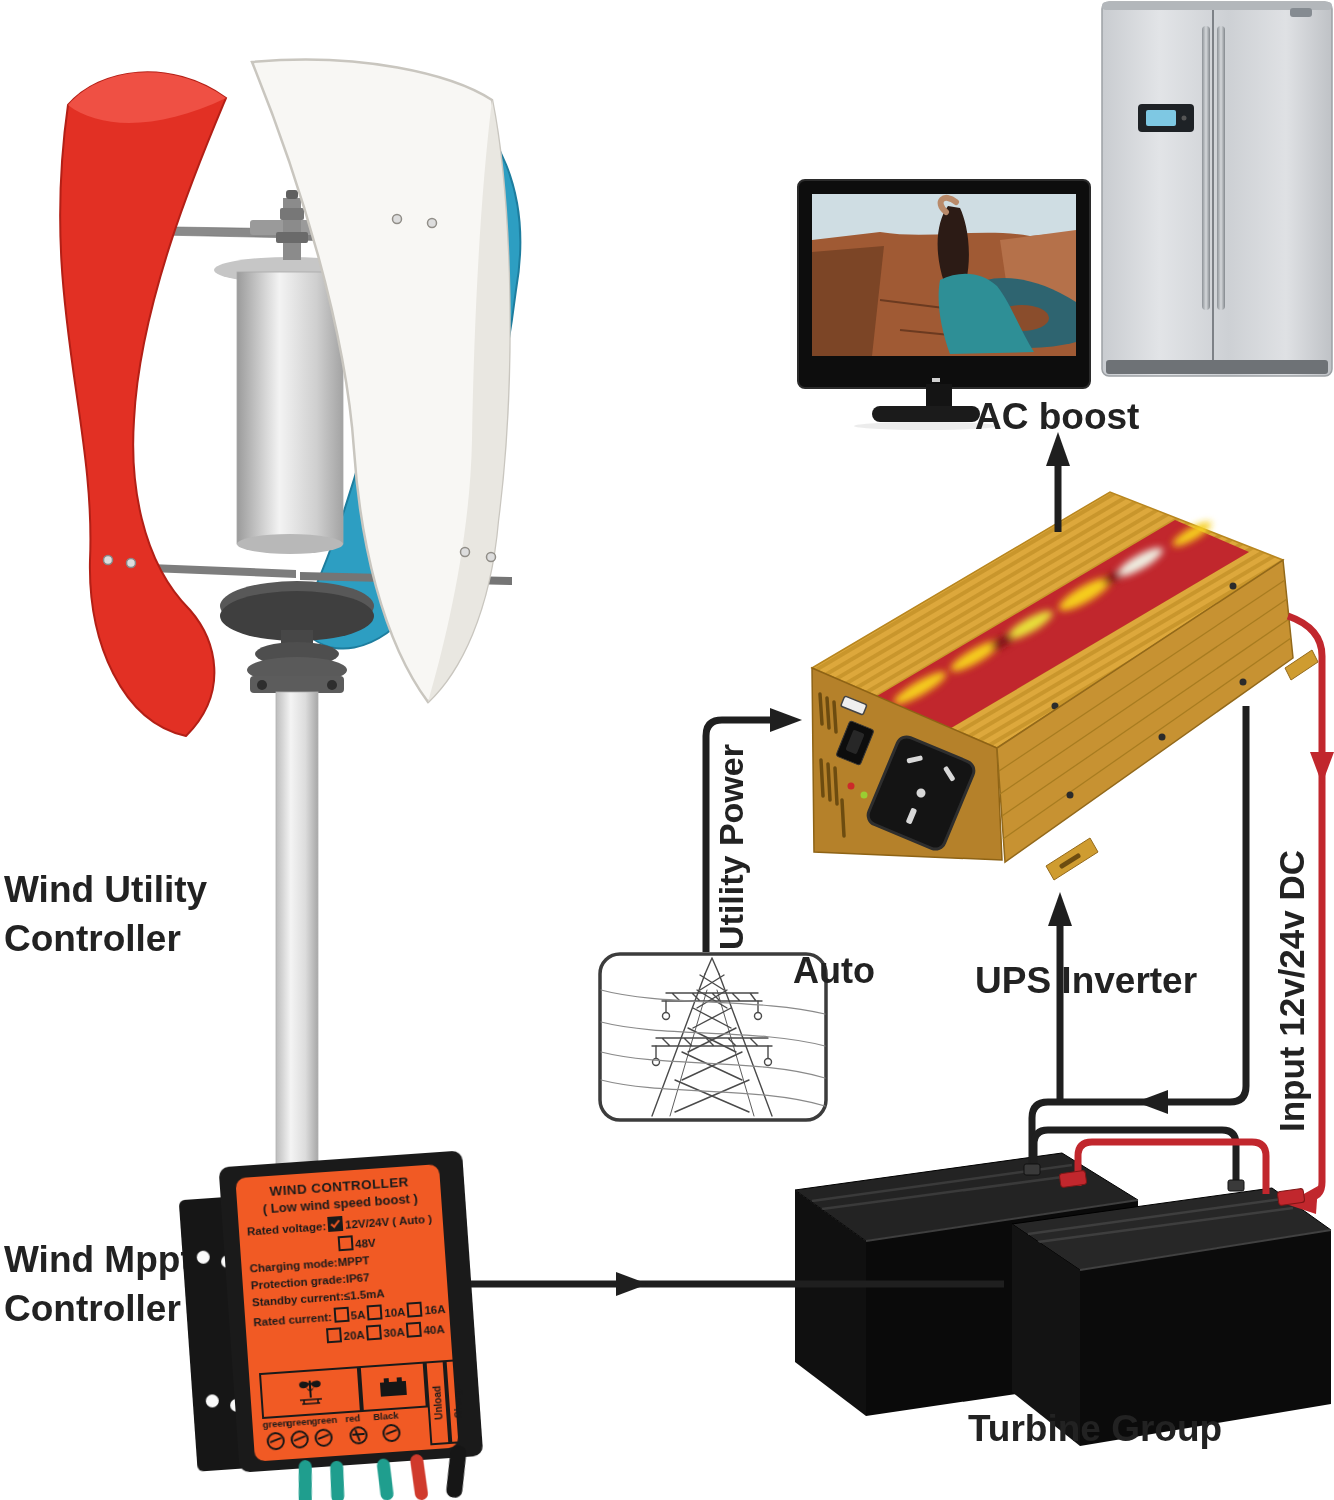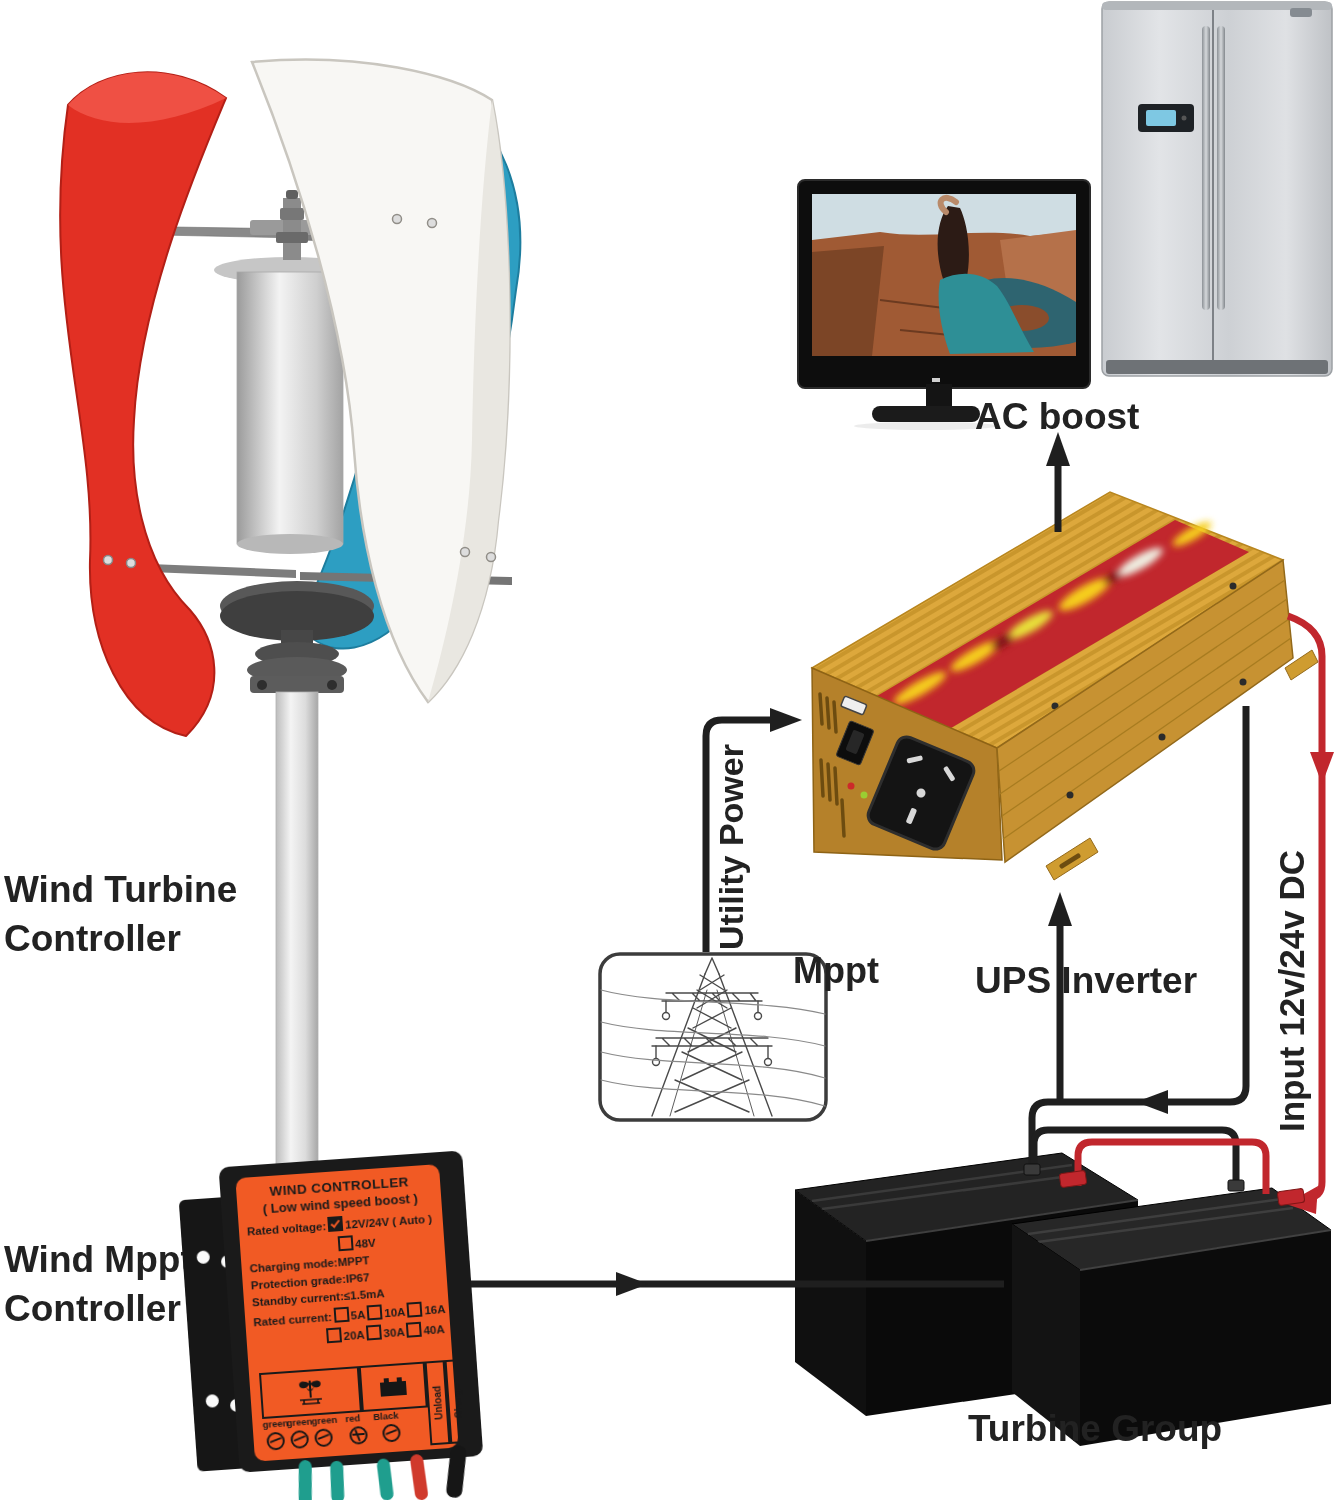--- a/index.html
+++ b/index.html
@@ -289,30 +289,30 @@
     <polygon points="648,1284 616,1272 616,1296" fill="#1f1f1f"></polygon>
 
     <rect x="1024" y="1164" width="16" height="11" rx="2" fill="#3a3a3a" stroke="#111"></rect>
     <rect x="1060" y="1172" width="26" height="14" rx="3" transform="rotate(-8 1073 1179)" fill="#c1272d" stroke="#7e1616"></rect>
     <rect x="1228" y="1180" width="16" height="11" rx="2" fill="#3a3a3a" stroke="#111"></rect>
     <rect x="1278" y="1190" width="26" height="14" rx="3" transform="rotate(-8 1291 1197)" fill="#c1272d" stroke="#7e1616"></rect>
   </g>
 </svg>
 
 <div class="lbl lbl-big" style="left:4px;top:866px;">
-  <div>Wind Turbine</div>
+  <div>Wind Utility</div>
   <div>Controller</div>
 </div>
 <div class="lbl lbl-big" style="left:4px;top:1236px;">
   <div>Wind Mppt</div>
   <div>Controller</div>
 </div>
 <div class="lbl" style="left:975px;top:396px;font-size:37px;">AC boost</div>
 <div class="lbl" style="left:975px;top:912px;font-size:37px;margin-top:48px;">UPS Inverter</div>
-<div class="lbl" style="left:793px;top:950px;font-size:36px;">Mppt</div>
+<div class="lbl" style="left:793px;top:950px;font-size:36px;">Auto</div>
 <div class="lbl" style="left:968px;top:1408px;font-size:37px;">Turbine Group</div>
 <div class="lbl rot" style="left:712px;top:950px;font-size:34px;">Utility Power</div>
 <div class="lbl rot" style="left:1272px;top:1132px;font-size:35px;">Input 12v/24v DC</div>
 
 <div id="controller">
   <div class="ctl-bracket">
     <div class="hole" style="left:14px;top:52px;"></div>
         <div class="hole" style="left:38px;top:58px;"></div>
     <div class="hole" style="left:13px;top:196px;"></div>
         <div class="hole" style="left:37px;top:202px;"></div>

